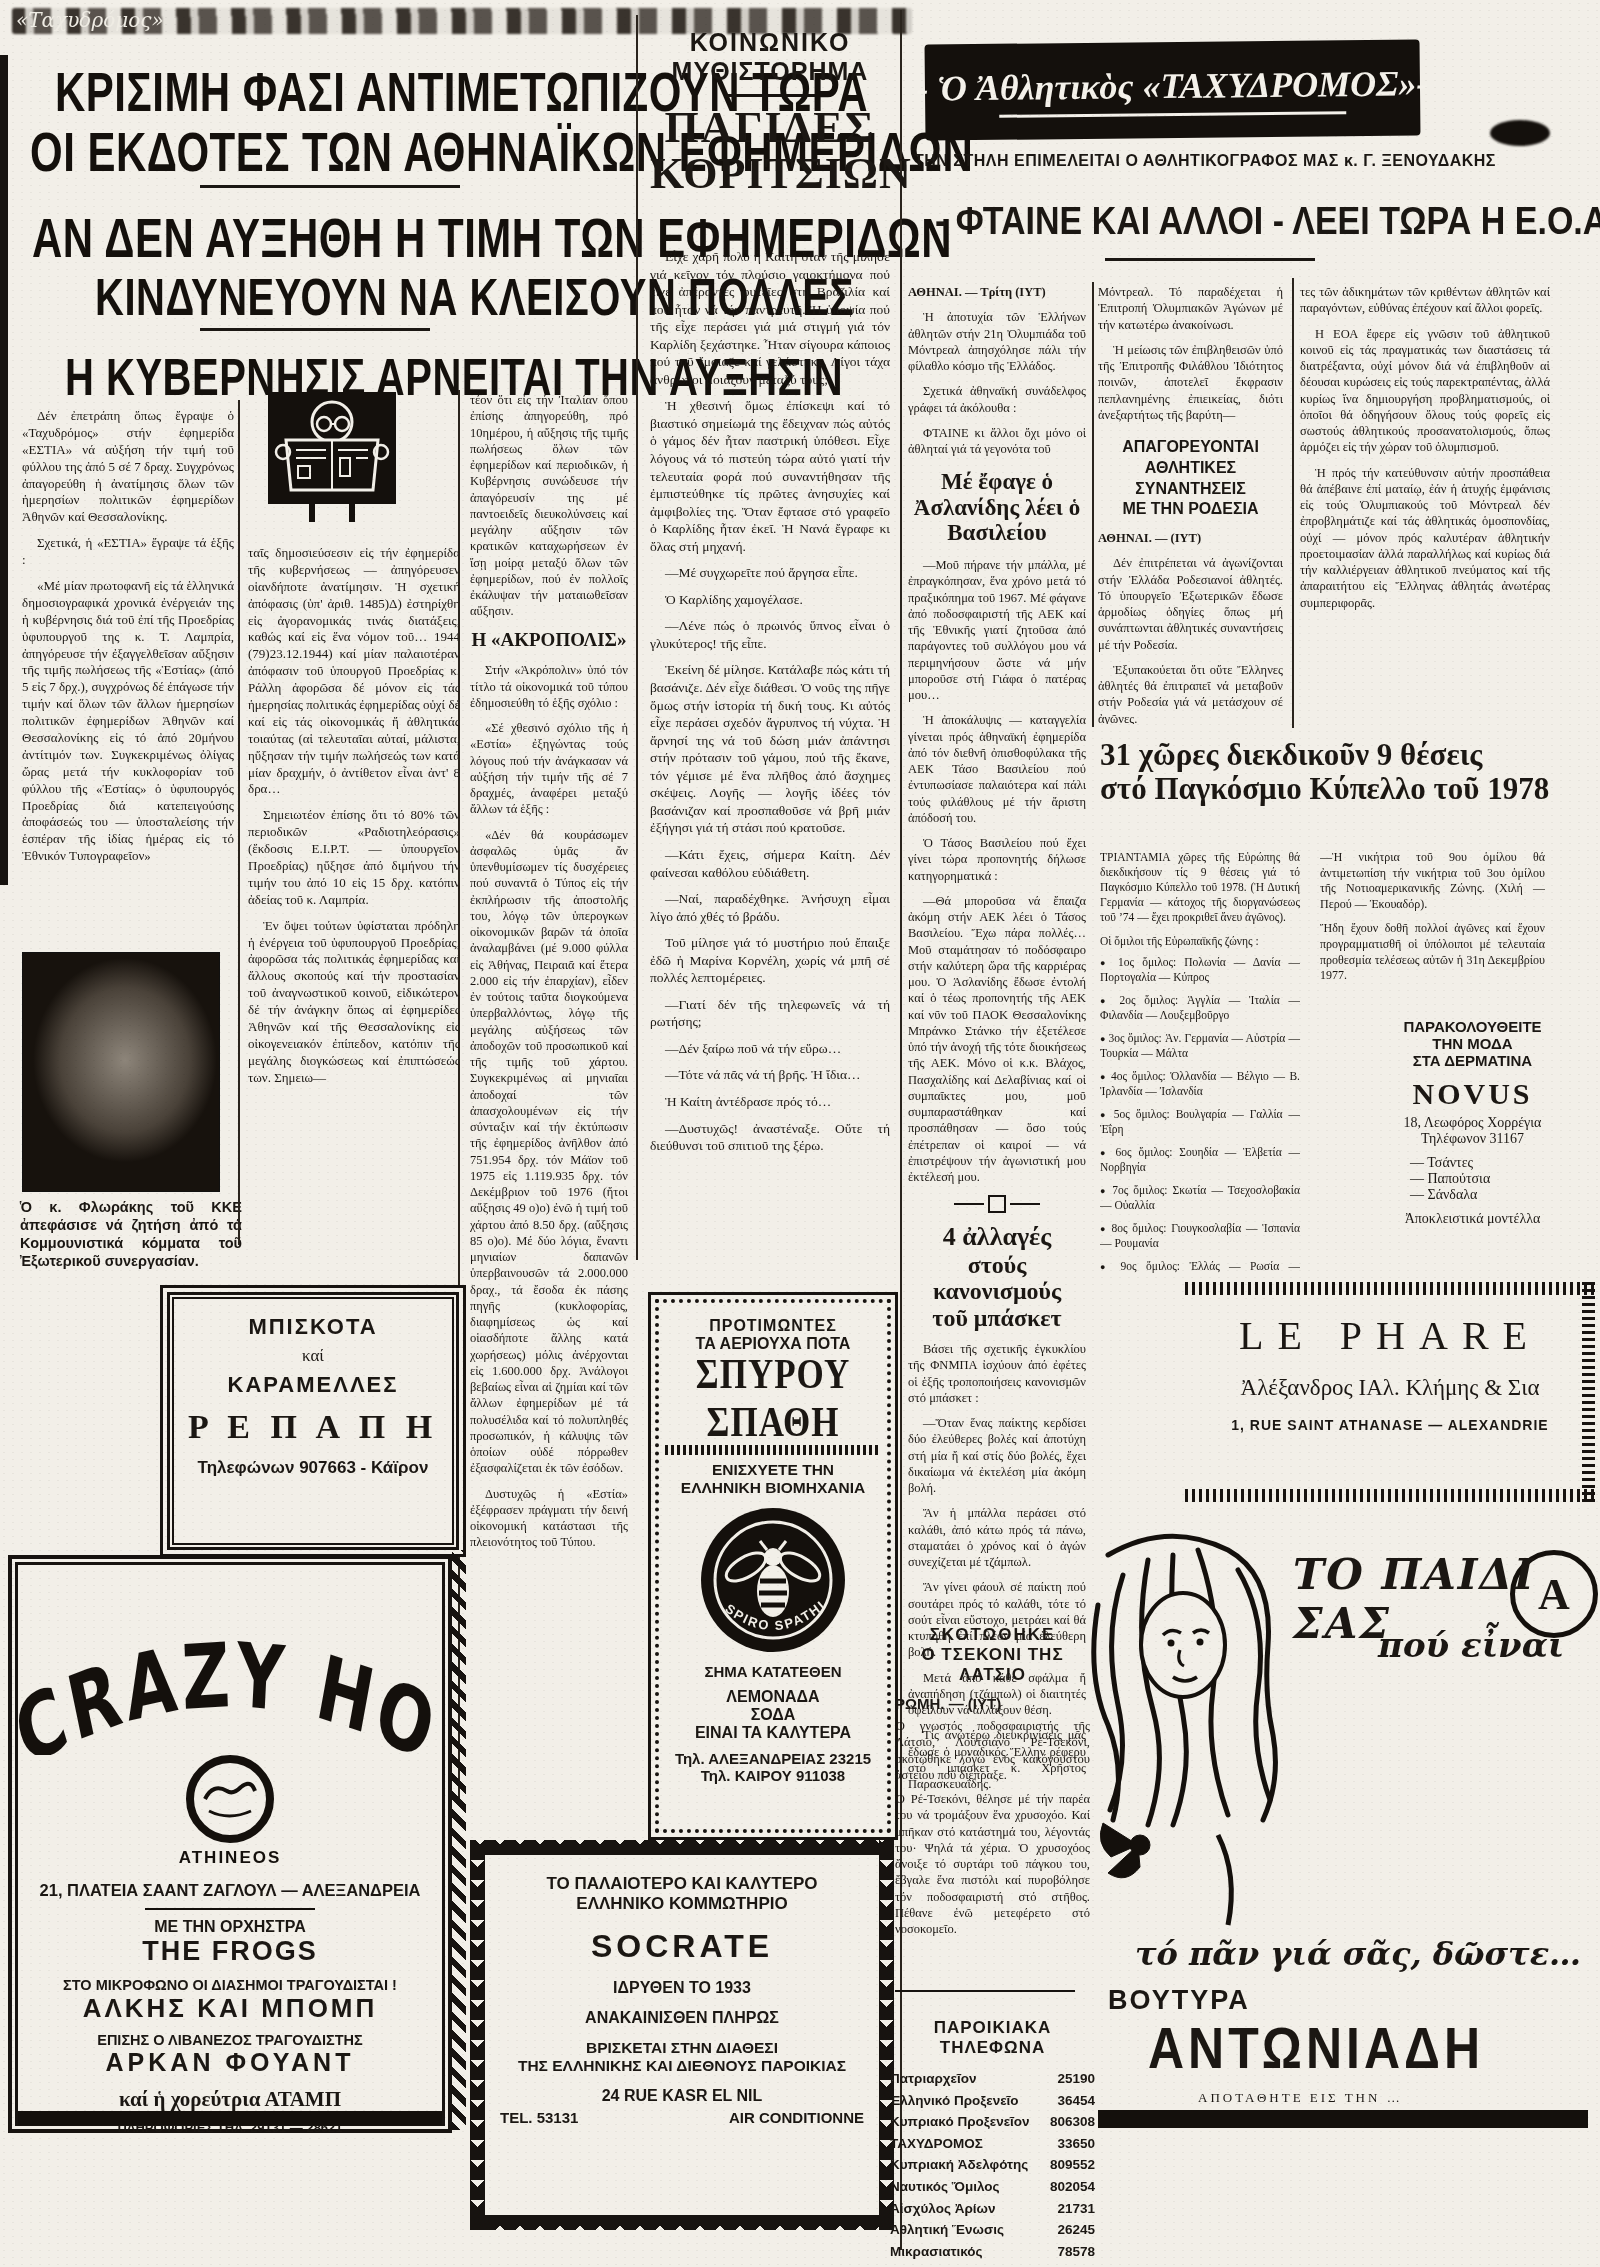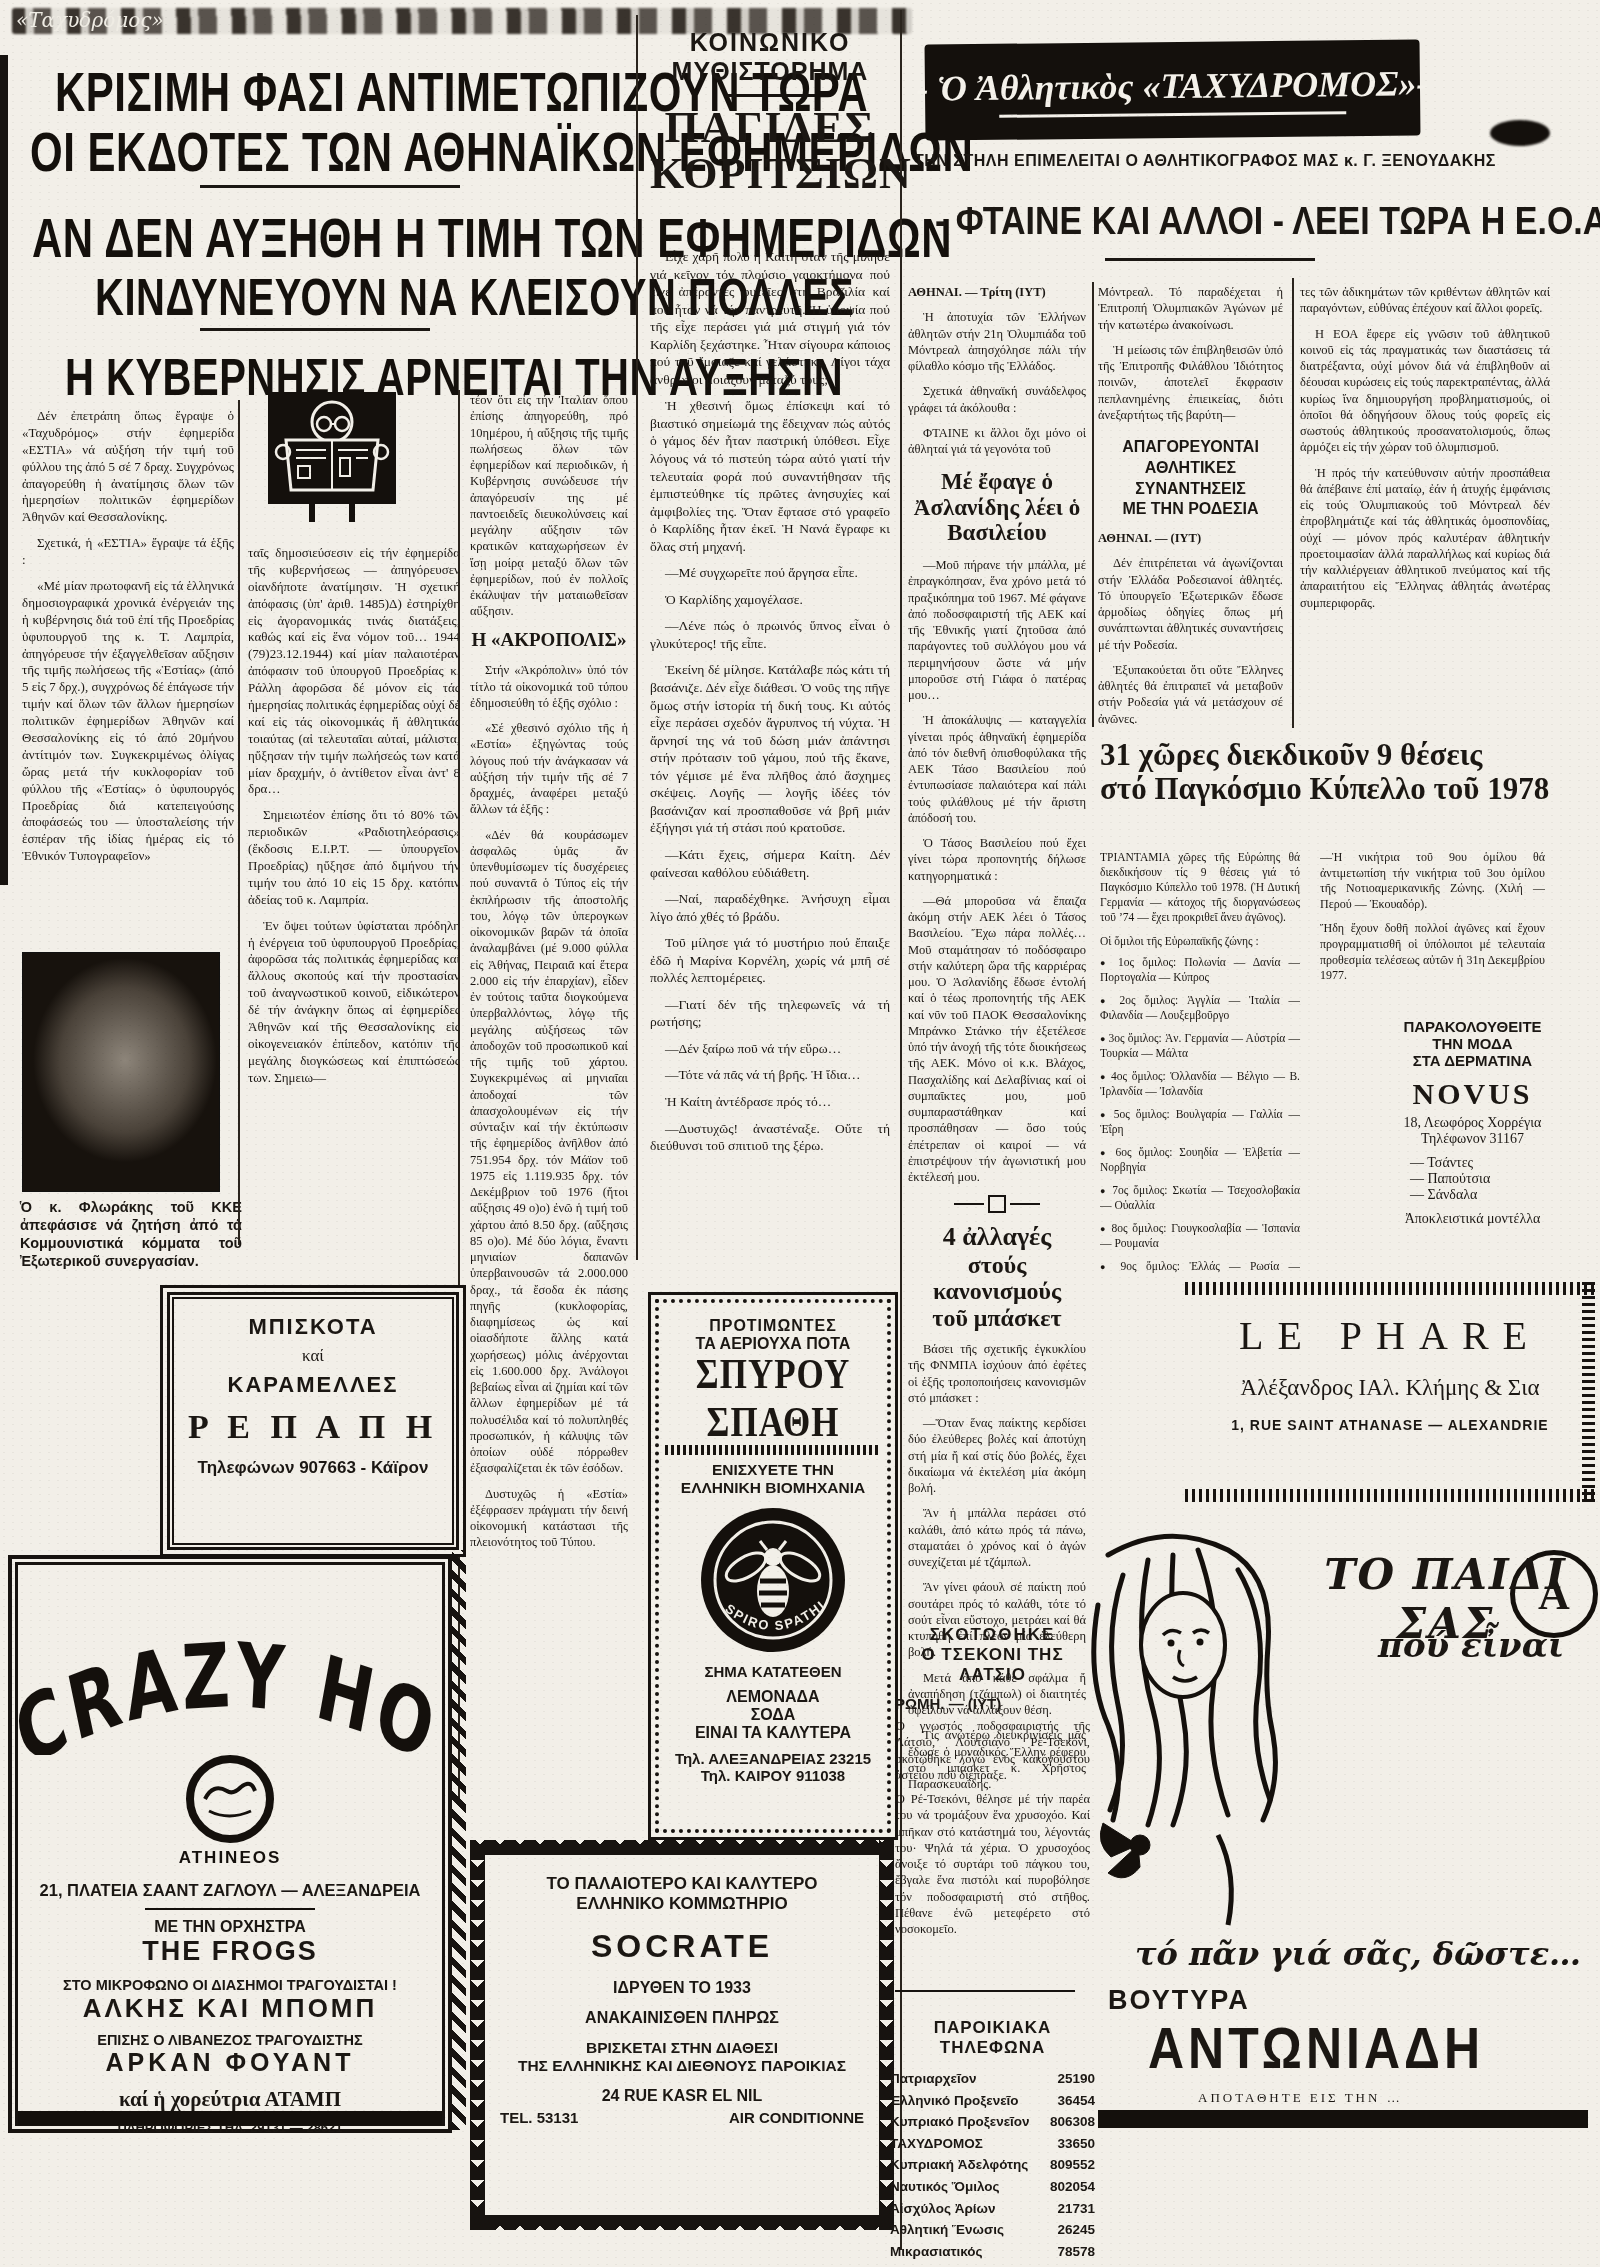--- a/index.html
+++ b/index.html
@@ -48,21 +48,21 @@
   .zzv.right{right:0;transform:scaleX(-1);}
   .ticks-h{position:absolute;left:0;right:0;height:13px;background:repeating-linear-gradient(90deg,#171310 0 3px,transparent 3px 7px);}
   .ticks-v{position:absolute;top:0;bottom:0;width:13px;background:repeating-linear-gradient(0deg,#171310 0 3px,transparent 3px 7px);}
   .grp{font-size:11.5px;line-height:1.35;margin-bottom:7px;text-align:justify;}
   .grp::before{content:"● ";font-size:9px;}
   .ph-row{display:flex;justify-content:space-between;font-family:"Liberation Sans",sans-serif;
       font-size:13.5px;font-weight:bold;line-height:1.6;}
   .divider-box{display:flex;align-items:center;justify-content:center;gap:4px;margin:10px 0;}
   .divider-box .sq{width:14px;height:14px;border:2px solid #171310;}
   .divider-box .ln{width:30px;height:2px;background:#171310;}
-  .scriptish{font-style:italic;font-family:"DejaVu Serif",serif;text-align:center;}
+  .scriptish{font-style:italic;font-family:"DejaVu Serif",serif;}
   .inkblob{position:absolute;background:#14100c;border-radius:50%;filter:blur(1px);}
 </style>
 </head>
 <body>
 
 <div id="page">
 
   <div class="smudge" style="left:12px;top:8px;width:900px;height:26px;"></div>
   <div class="abs scriptish" style="left:16px;top:8px;font-size:20px;color:#efece4;z-index:2;filter:blur(.6px);">«Ταχυδρόμος»</div>
   <div class="inkblob" style="left:1490px;top:120px;width:60px;height:26px;"></div>

